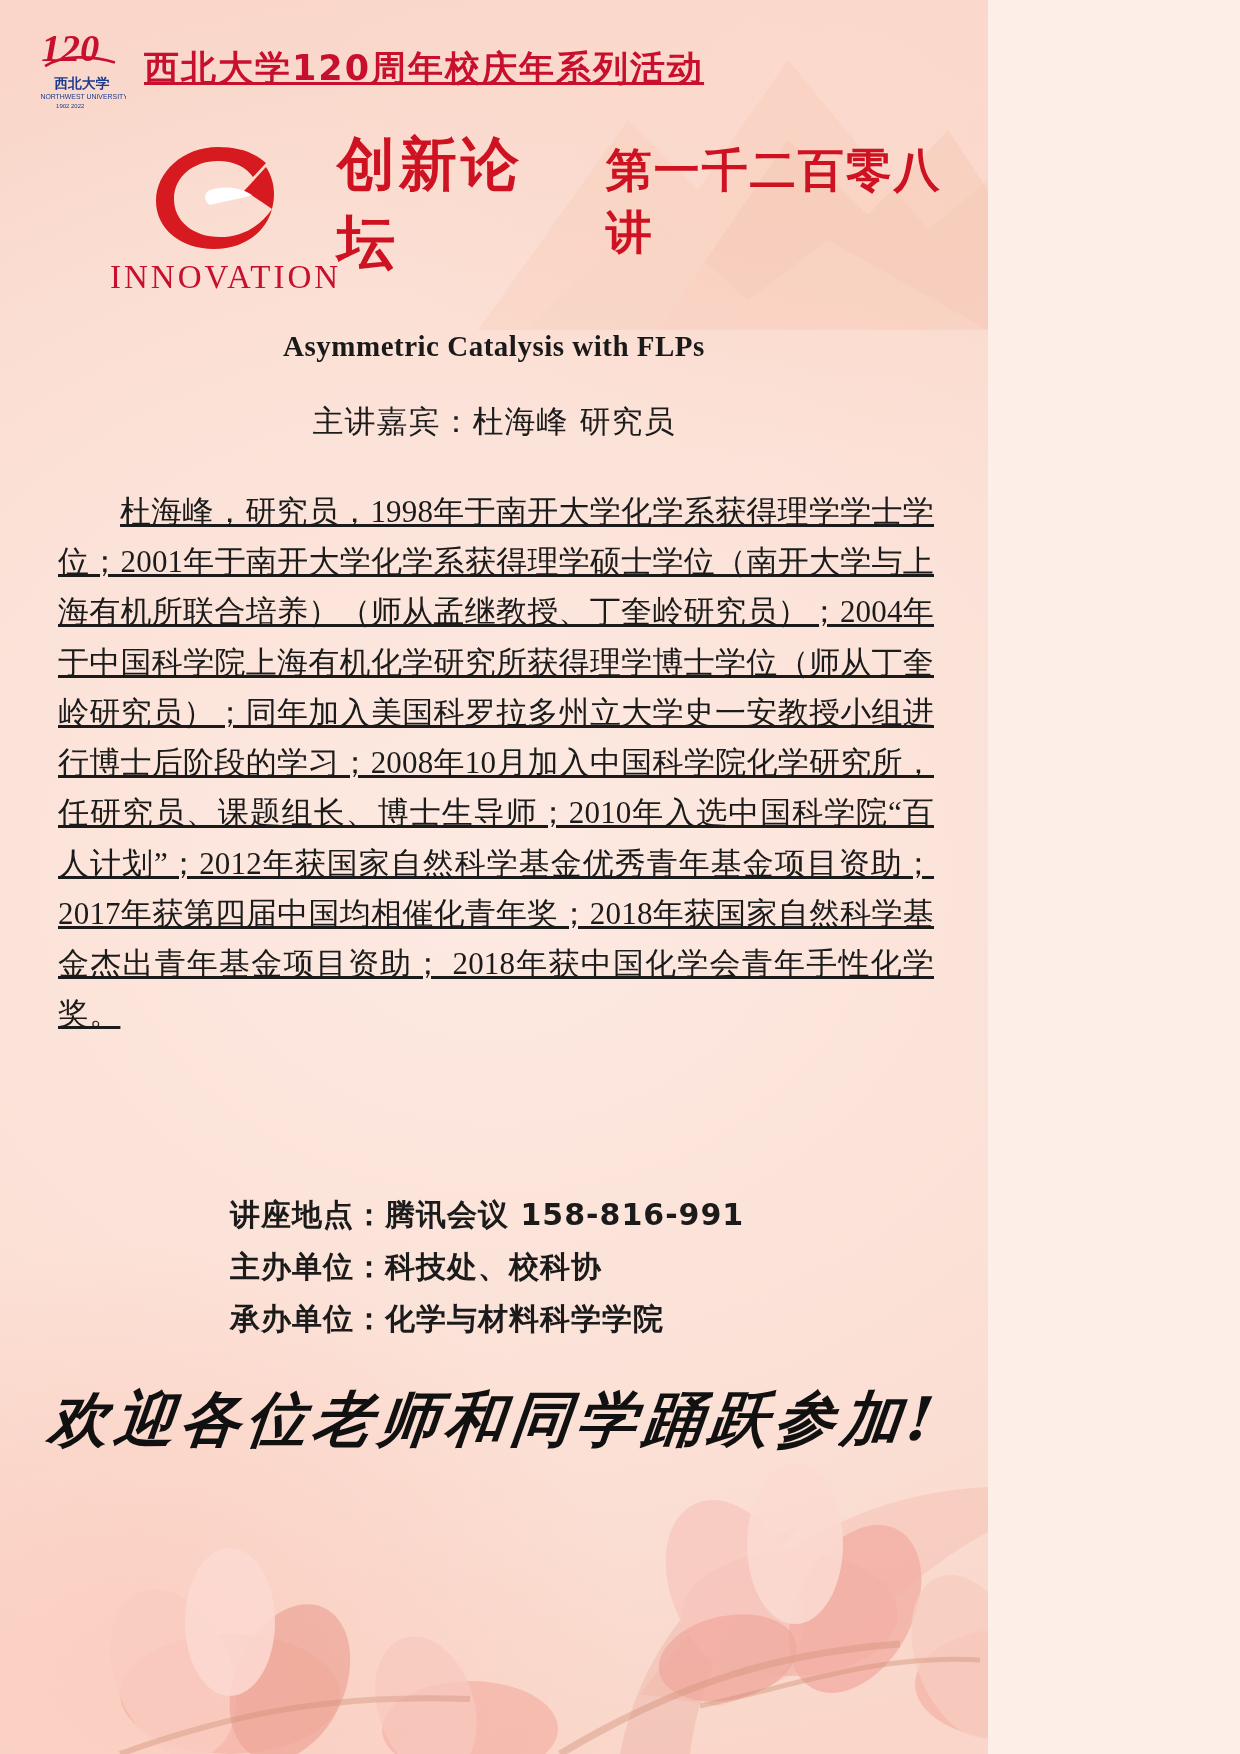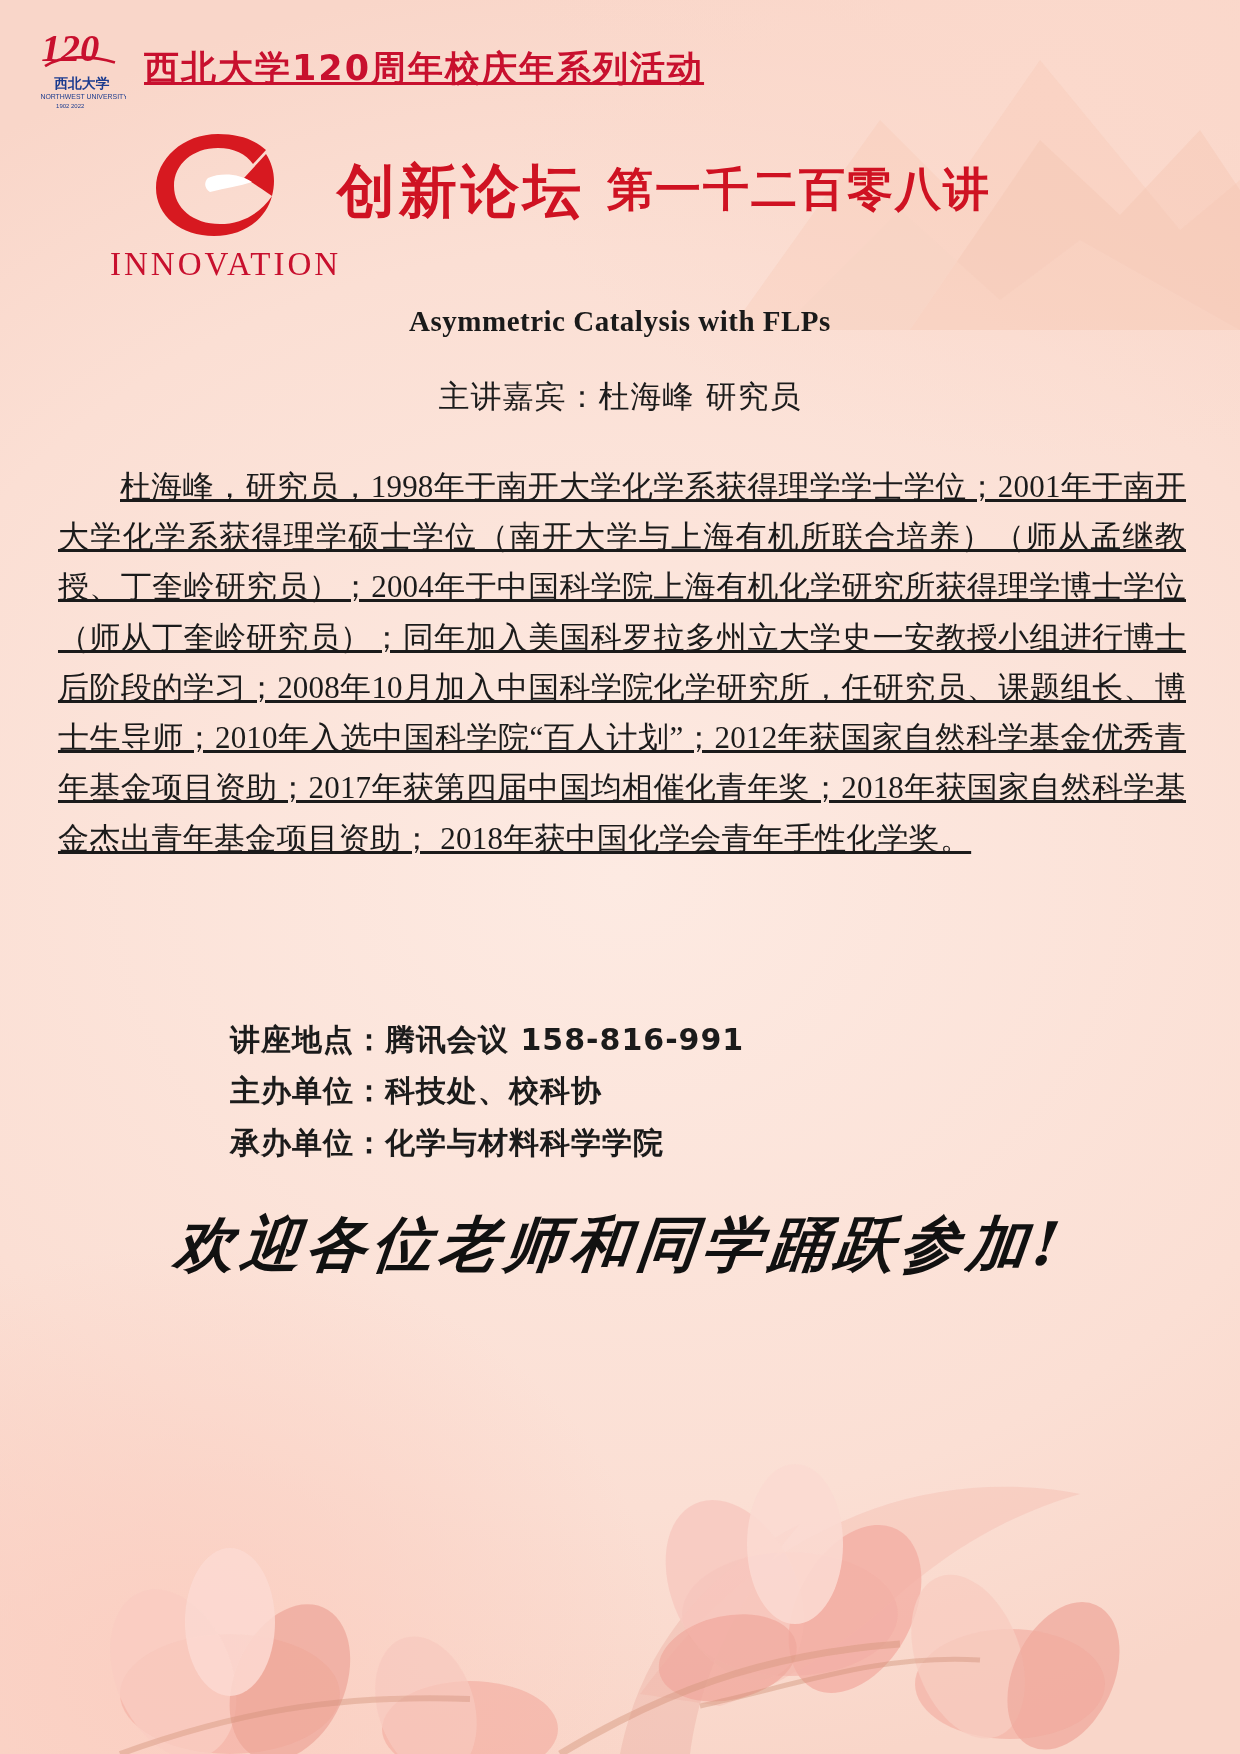--- a/index.html
+++ b/index.html
@@ -9,21 +9,21 @@
   body {
     width: 1240px;
     height: 1754px;
     font-family: "Liberation Serif", "DejaVu Serif", serif;
     background: #fdeee8;
     overflow: hidden;
   }
 
   .poster {
     position: relative;
-    width: 1240px;
+    width: 988px;
     height: 1754px;
     overflow: hidden;
     background:
       radial-gradient(ellipse 900px 600px at 85% 5%, #fbd9cc 0%, rgba(251,217,204,0) 62%),
       radial-gradient(ellipse 800px 700px at 15% 95%, #fbcfc2 0%, rgba(251,207,194,0) 60%),
       radial-gradient(ellipse 1100px 900px at 50% 50%, #fdeae2 0%, #fbdfd4 70%, #f9d6c9 100%);
   }
 
   
   .mountains {

